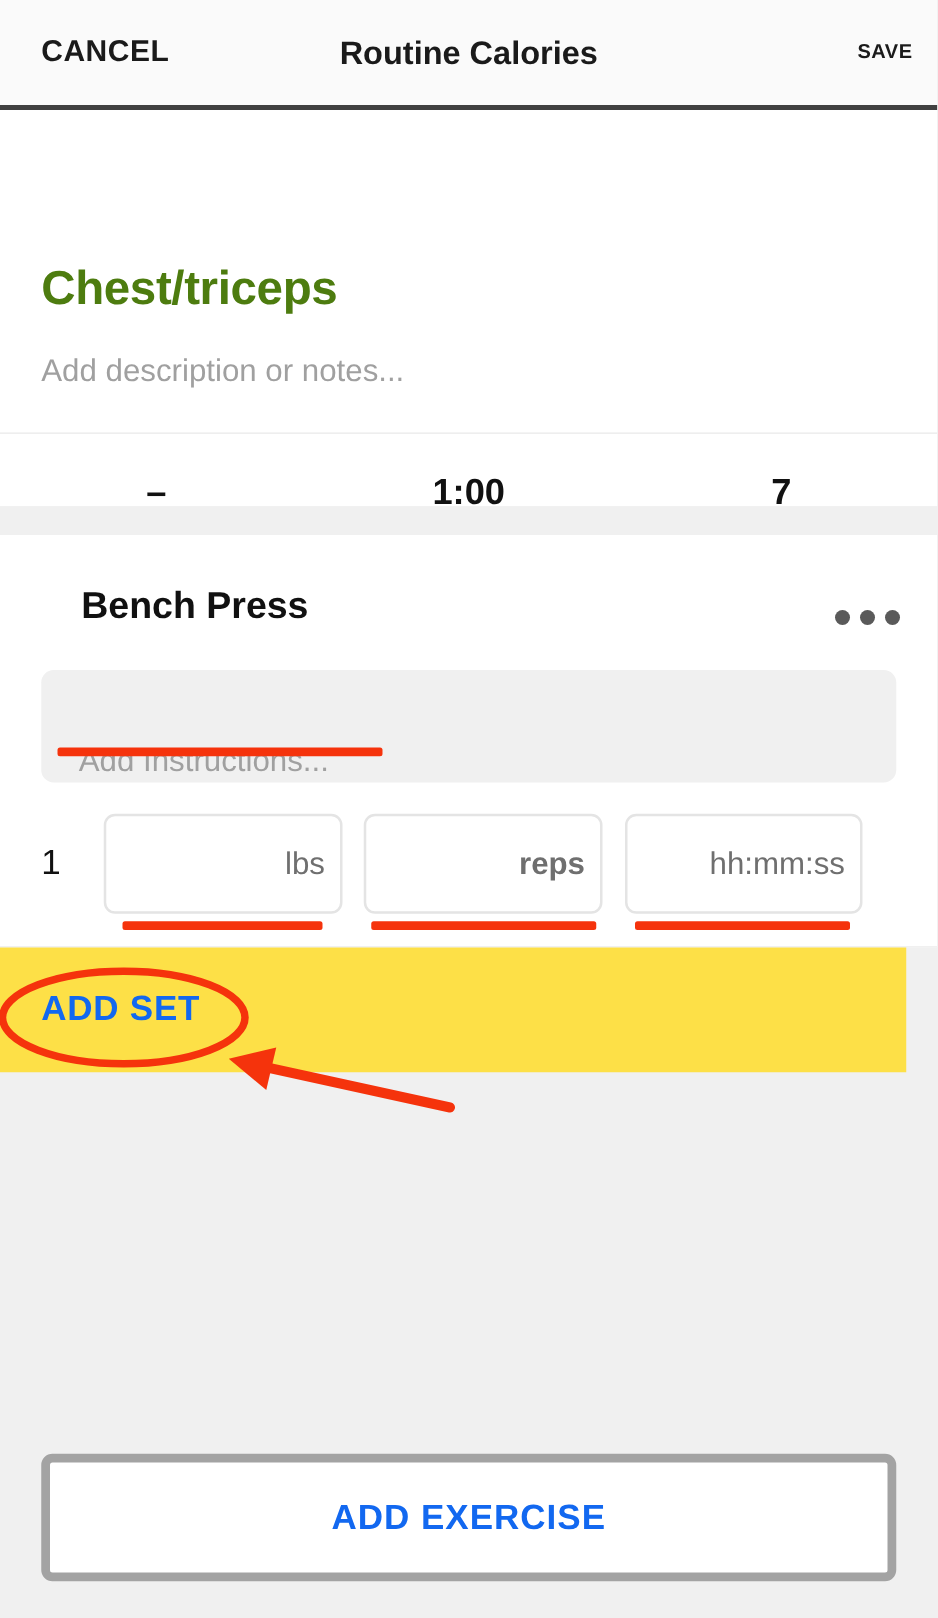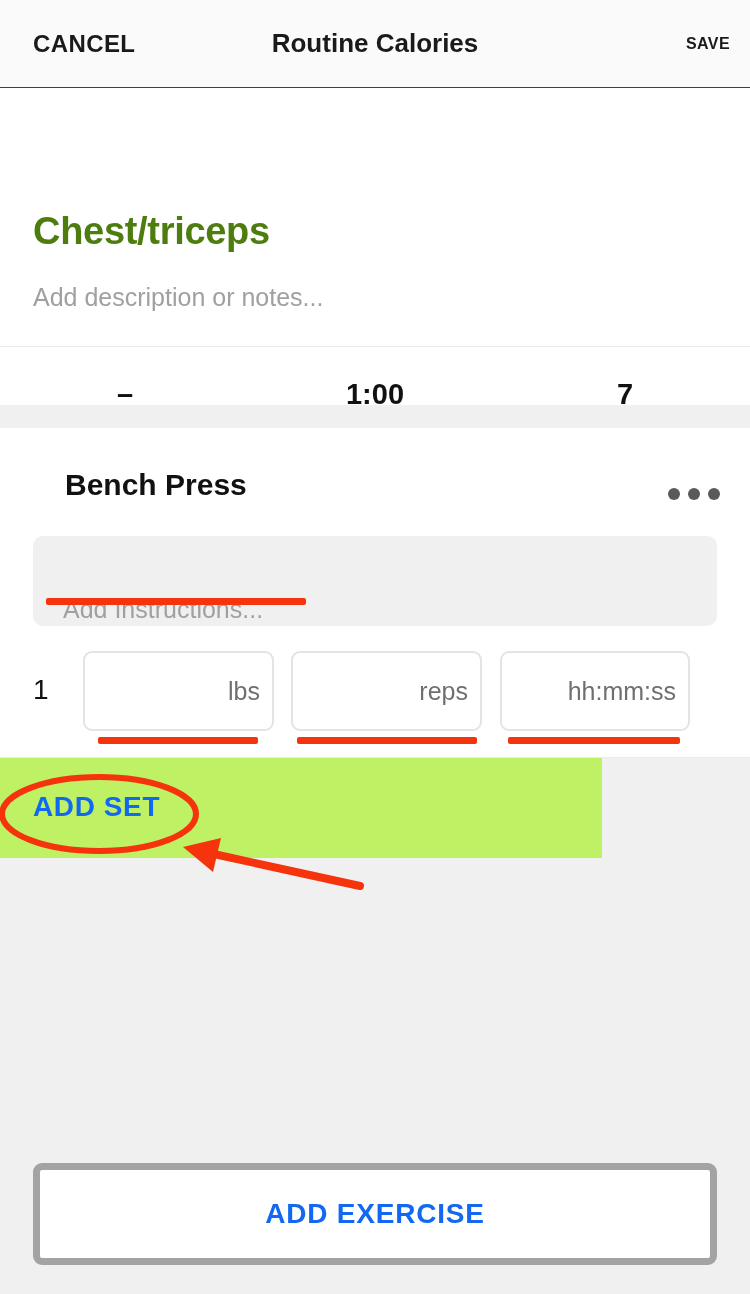--- a/index.html
+++ b/index.html
@@ -14,21 +14,21 @@
     width: 750px; height: 1294px;
     overflow: hidden;
     background: #f0f0f0;
   }
 
   
   .navbar {
     position: absolute; top: 0; left: 0;
     width: 750px; height: 88px;
     background: #fafafa;
-    border-bottom: 1px solid #404040;
+    border-bottom: 4px solid #404040;
     display: flex; align-items: center;
   }
   .nav-cancel {
     position: absolute; left: 33px;
     font-size: 24px; font-weight: 700; letter-spacing: 0.4px;
     color: #1a1a1a;
   }
   .nav-title {
     position: absolute; left: 0; width: 750px;
     text-align: center;
@@ -124,32 +124,32 @@
     position: absolute; top: 0;
     height: 80px;
     background: #ffffff;
     border: 2px solid #e4e4e4;
     border-radius: 9px;
     display: flex; align-items: center; justify-content: flex-end;
     padding-right: 12px;
     font-size: 25px; color: #6f6f6f;
   }
   .set-input.w { left: 83px; width: 191px; }
-  .set-input.r { left: 291px; width: 191px; }
+  .set-input.r { left: 291px; width: 191px; font-weight: bold; }
   .set-input.t { left: 500px; width: 190px; }
 
   .set-divider {
     position: absolute; top: 329px; left: 0;
     width: 750px; height: 1px; background: #ececec;
   }
 
   
   .addset-row {
     position: absolute; top: 758px; left: 0;
-    width: 602px; height: 100px; background: #bef264;
+    width: 725px; height: 100px; background: #fde047;
   }
   .addset-label {
     position: absolute; top: 33px; left: 33px;
     font-size: 28px; font-weight: 700; letter-spacing: 0.6px;
     color: #1268f0;
   }
 
   
   .bottom-area {
     position: absolute; top: 858px; left: 0;

